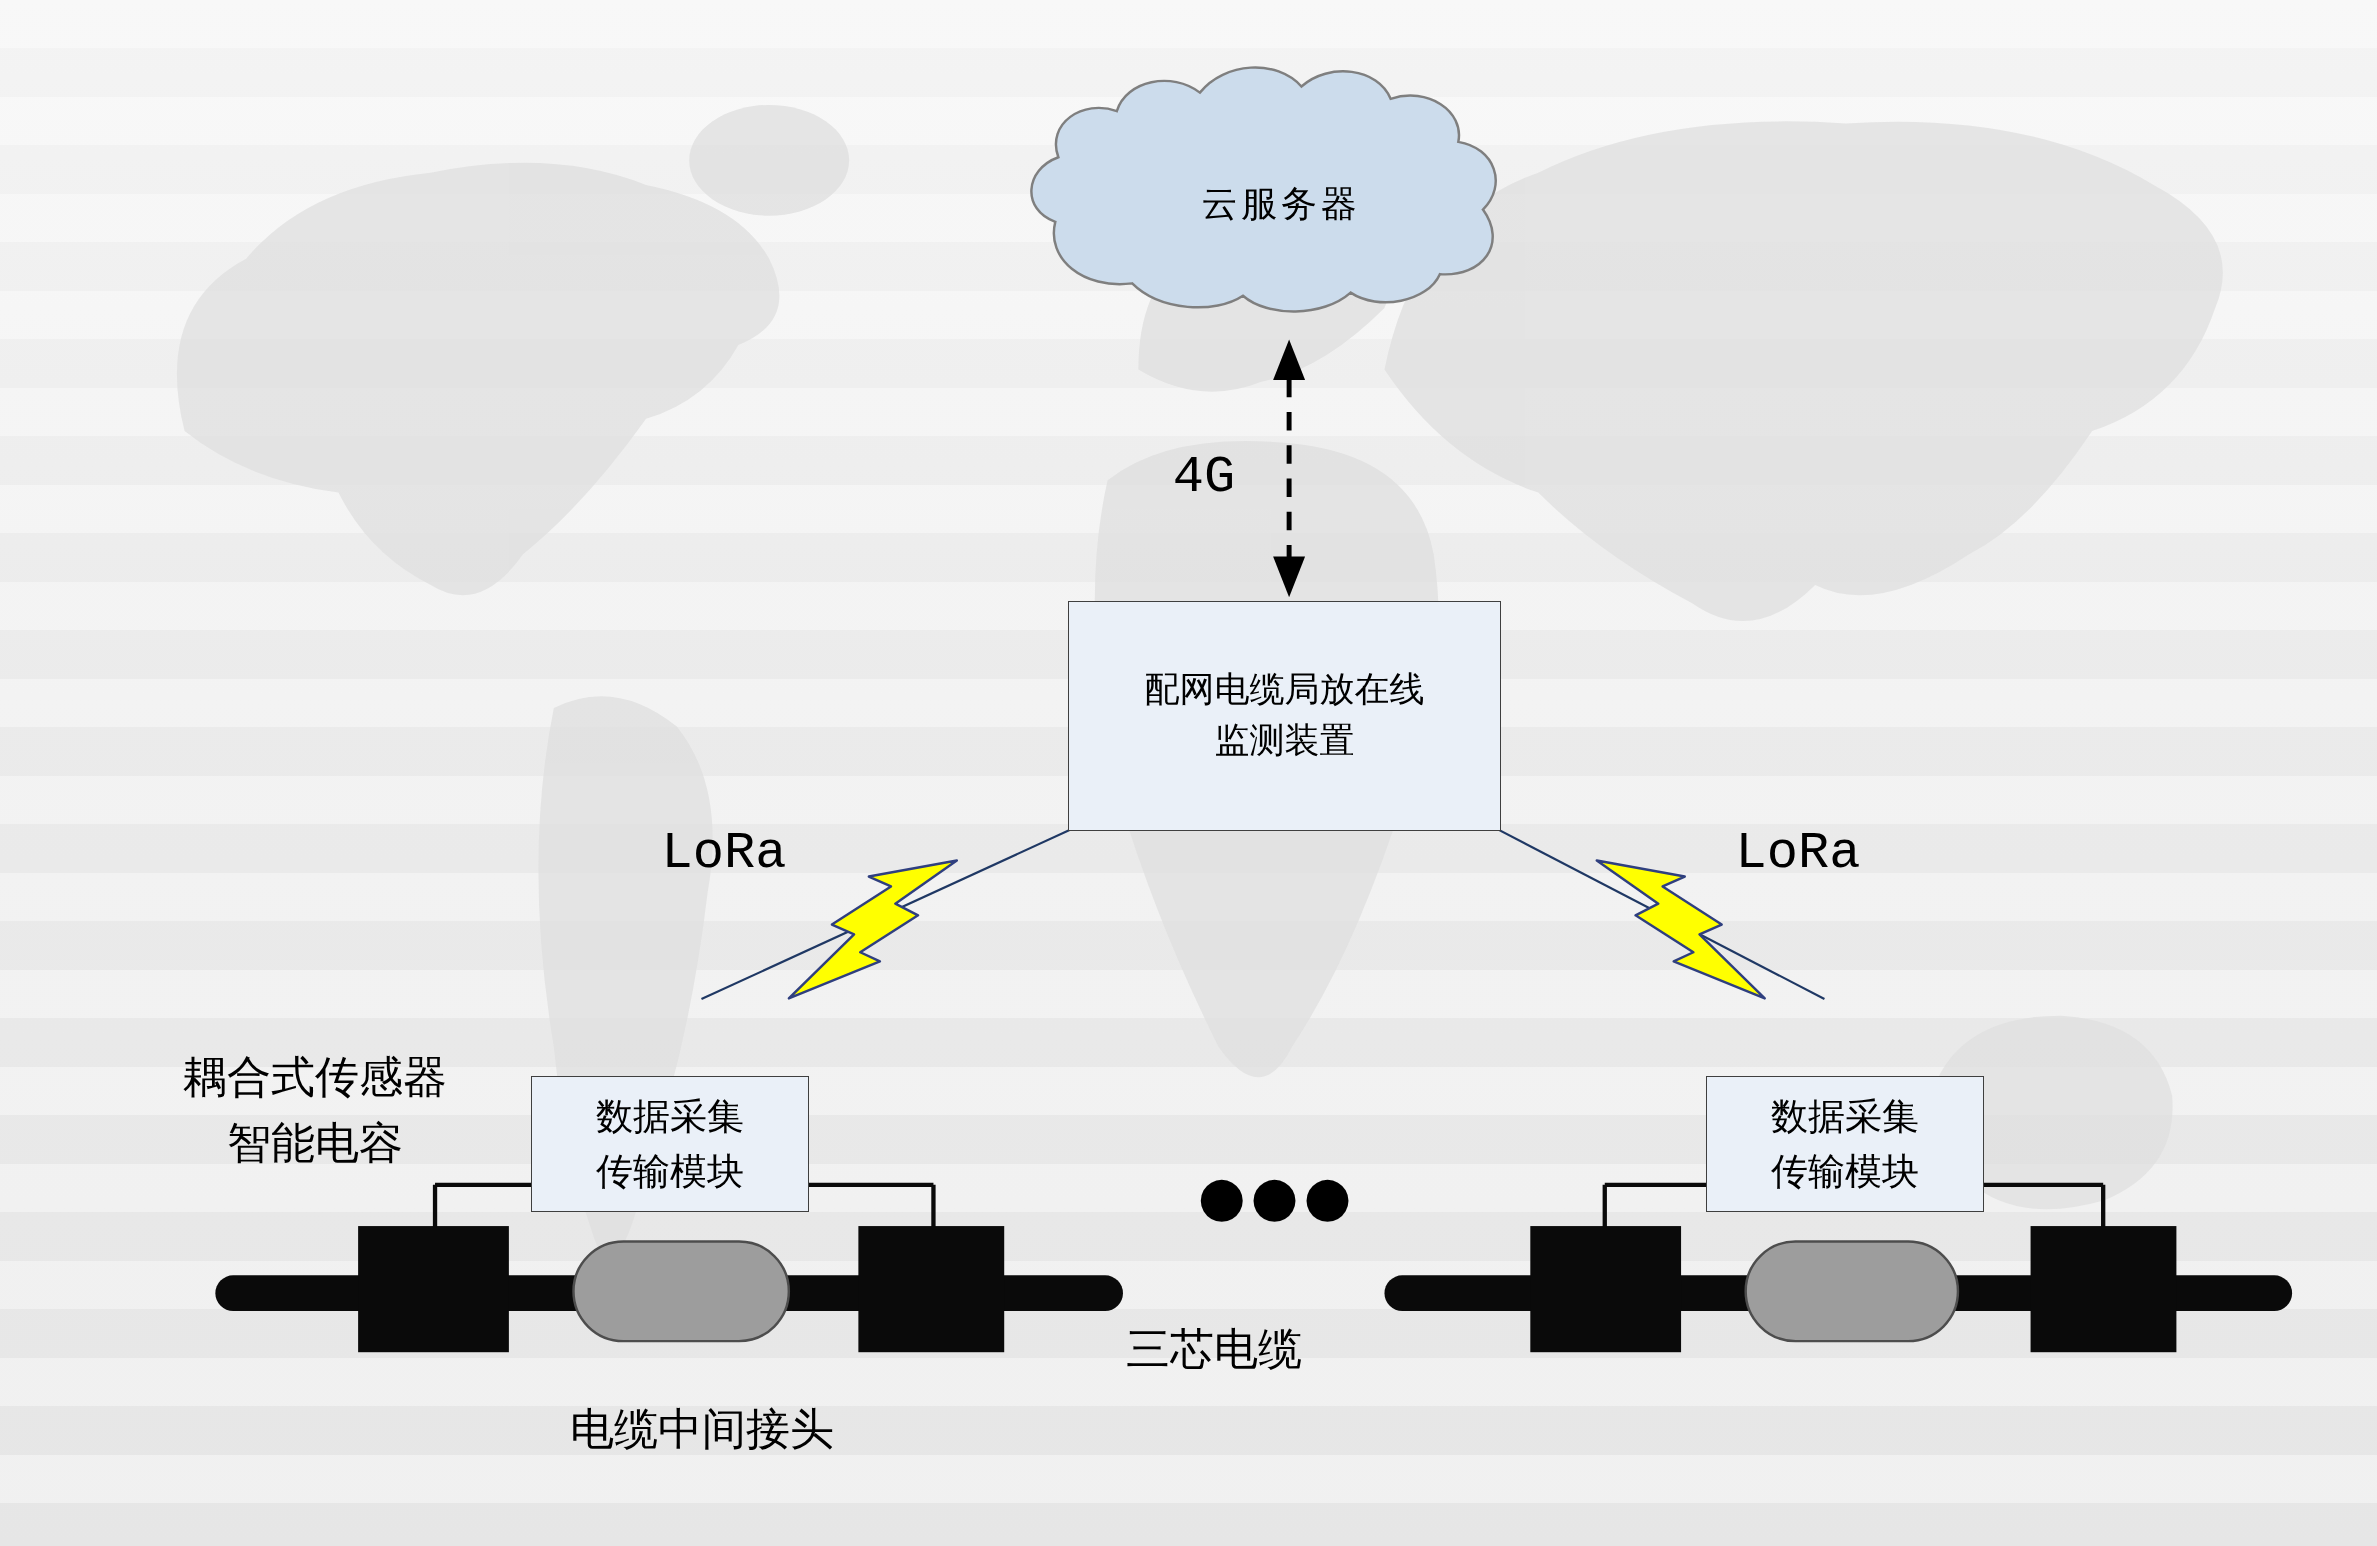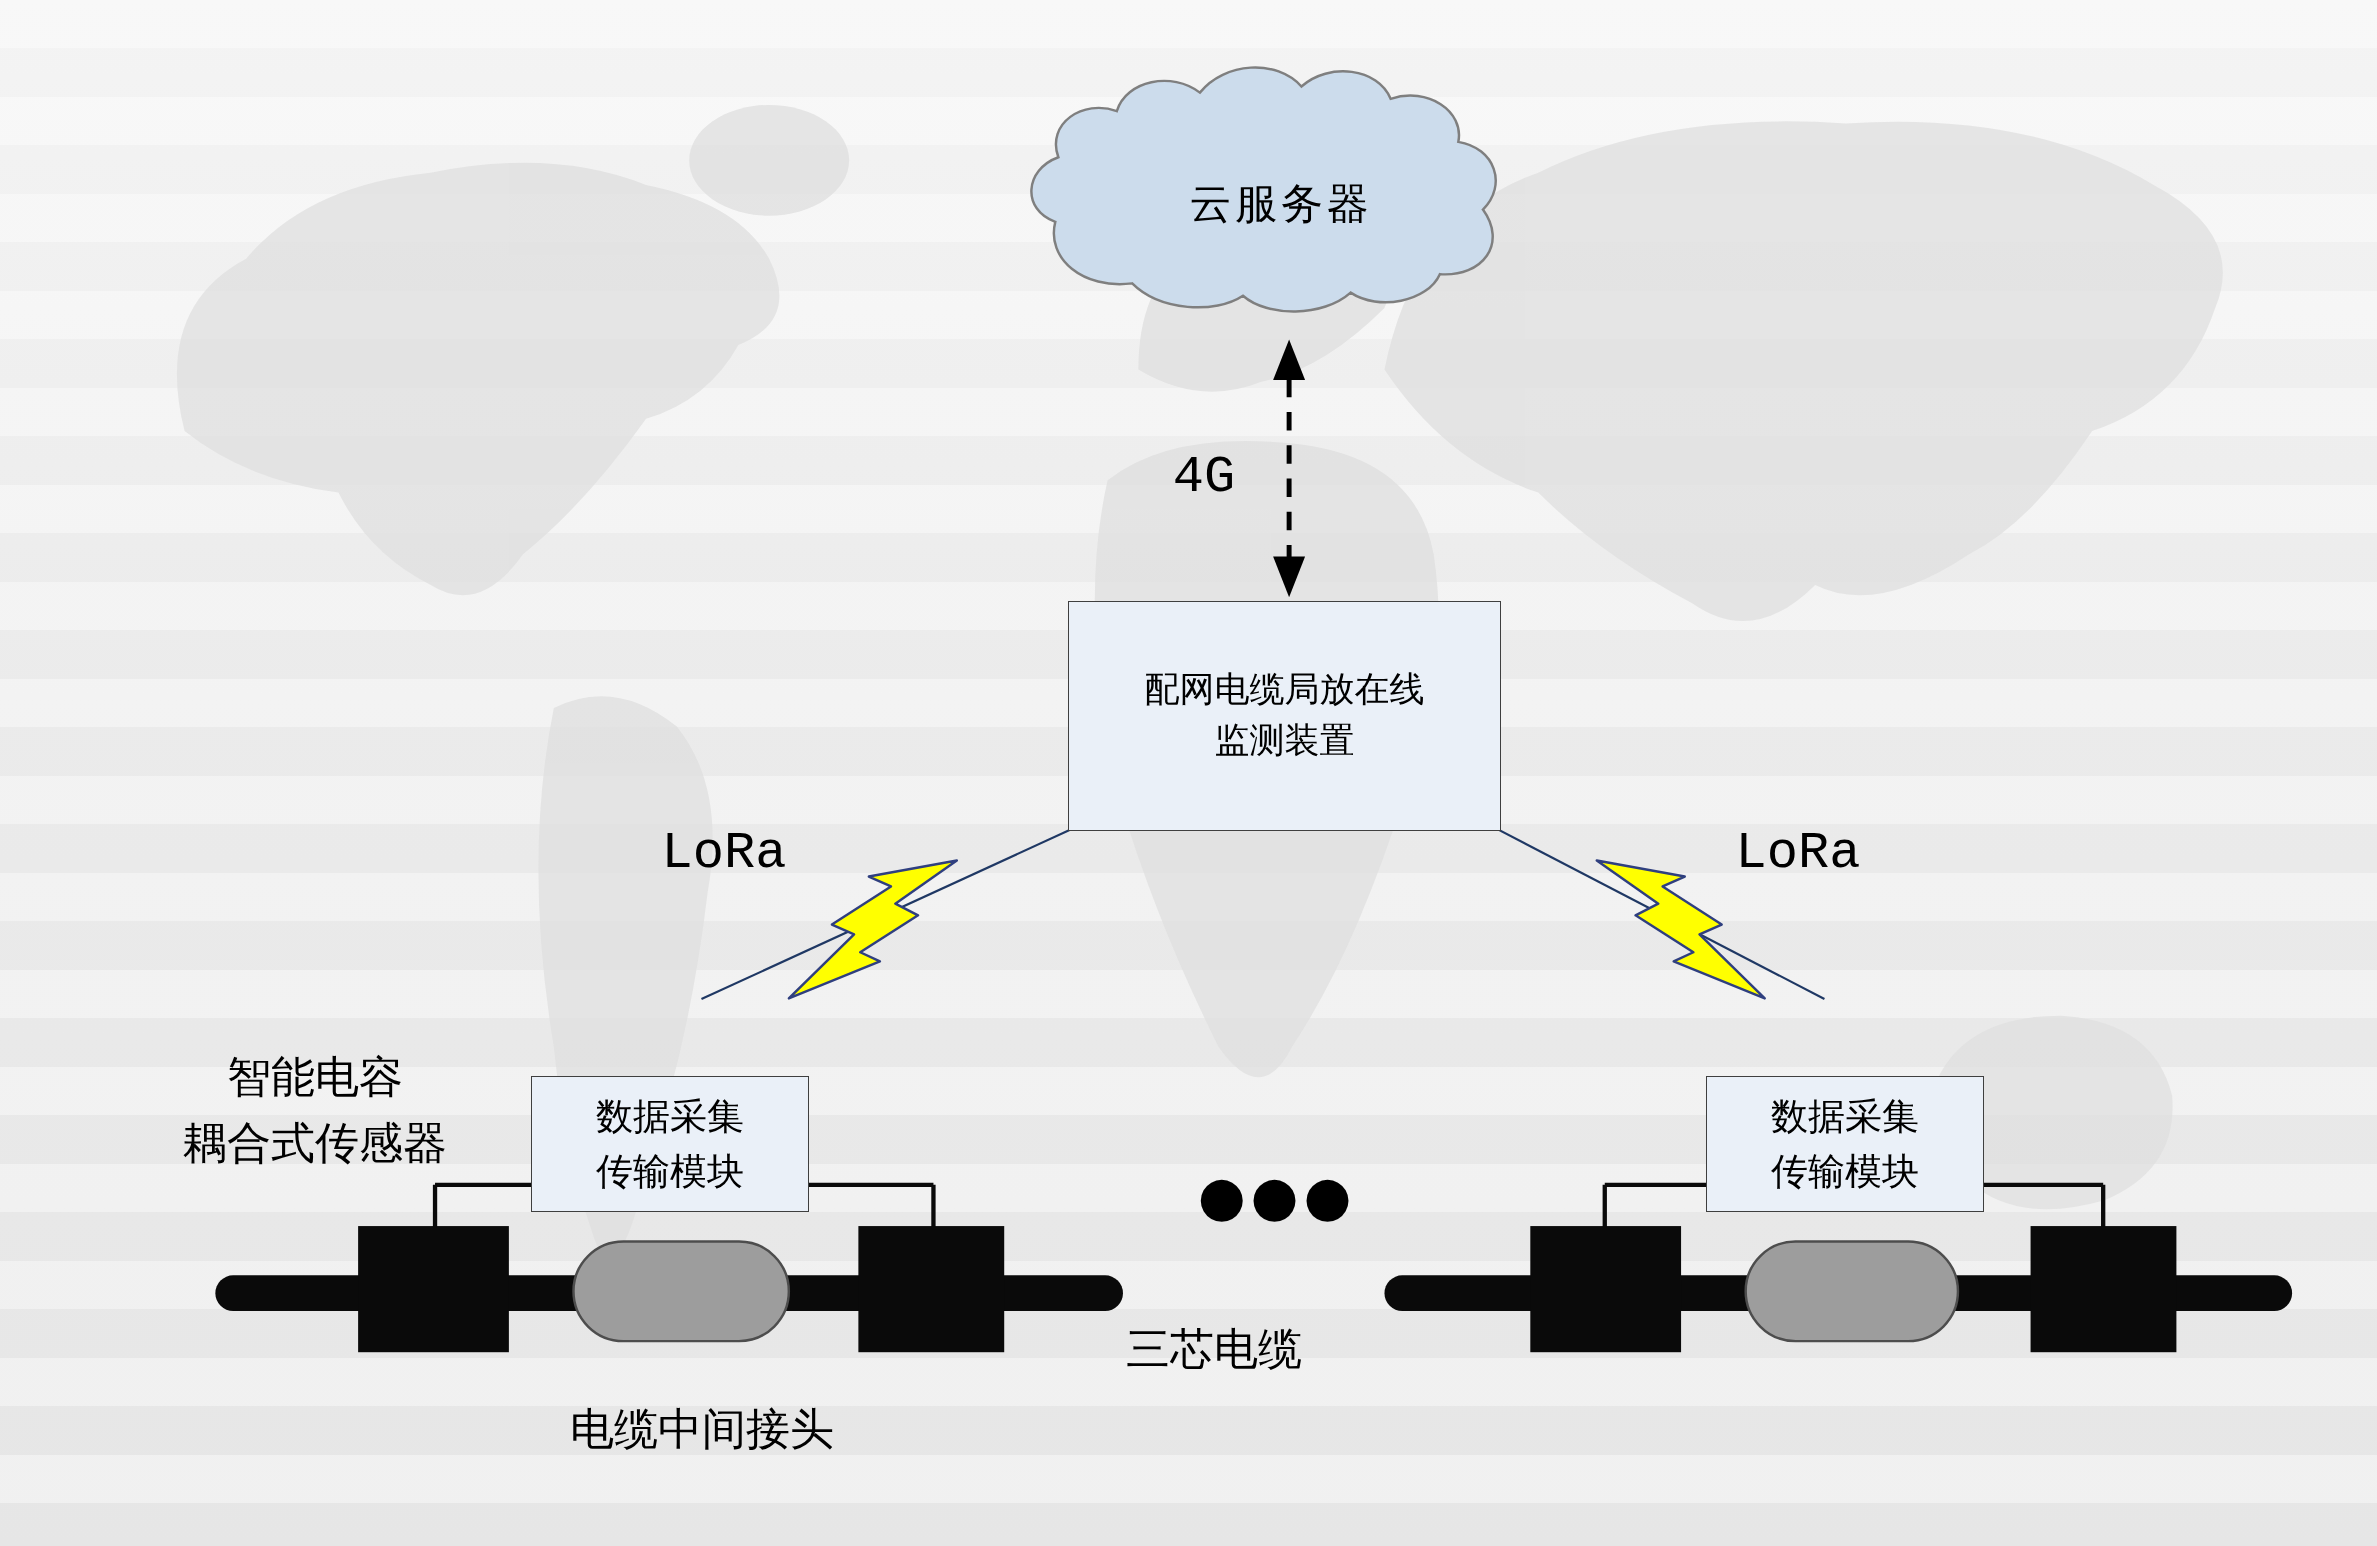--- a/index.html
+++ b/index.html
@@ -15,21 +15,21 @@
       repeating-linear-gradient(180deg,
         rgba(255,255,255,0.40) 0px, rgba(255,255,255,0.40) 48px,
         rgba(255,255,255,0.00) 48px, rgba(255,255,255,0.00) 97px),
       linear-gradient(180deg,#f4f4f4 0%, #ebebeb 45%, #e6e6e6 100%);
   }
   svg.layer{position:absolute;left:0;top:0;}
   .label{
     position:absolute;transform:translate(-50%,-50%);
     white-space:nowrap;text-align:center;z-index:4;
   }
-  .cloud-label{font-size:42px;letter-spacing:3.7px;}
+  .cloud-label{font-size:36px;letter-spacing:3.7px;}
   .small-label{font-size:44px;}
   .latin-label{font-size:52px;font-family:Liberation Mono, monospace;}
   .two-line{line-height:1.5;}
   .box{
     position:absolute;z-index:3;
     background:#eaf0f8;border:1.8px solid #3f3f3f;
     display:flex;flex-direction:column;align-items:center;justify-content:center;
     text-align:center;
   }
   .device-box{
@@ -128,22 +128,22 @@
   <div class="box module-box module-left">
     <span>数据采集</span>
     <span>传输模块</span>
   </div>
   <div class="box module-box module-right">
     <span>数据采集</span>
     <span>传输模块</span>
   </div>
 
   <div class="label small-label two-line" style="left:315px;top:1111px;">
+    <div>耦合式传感器</div>
     <div>智能电容</div>
-    <div>耦合式传感器</div>
   </div>
 
   <div class="ellipsis">●●●</div>
 
   <div class="label small-label" style="left:1180px;top:1349px;margin-left:34px;">三芯电缆</div>
 
   <div class="label small-label" style="left:694px;top:1429px;margin-left:8px;">电缆中间接头</div>
 
 </div>
 

